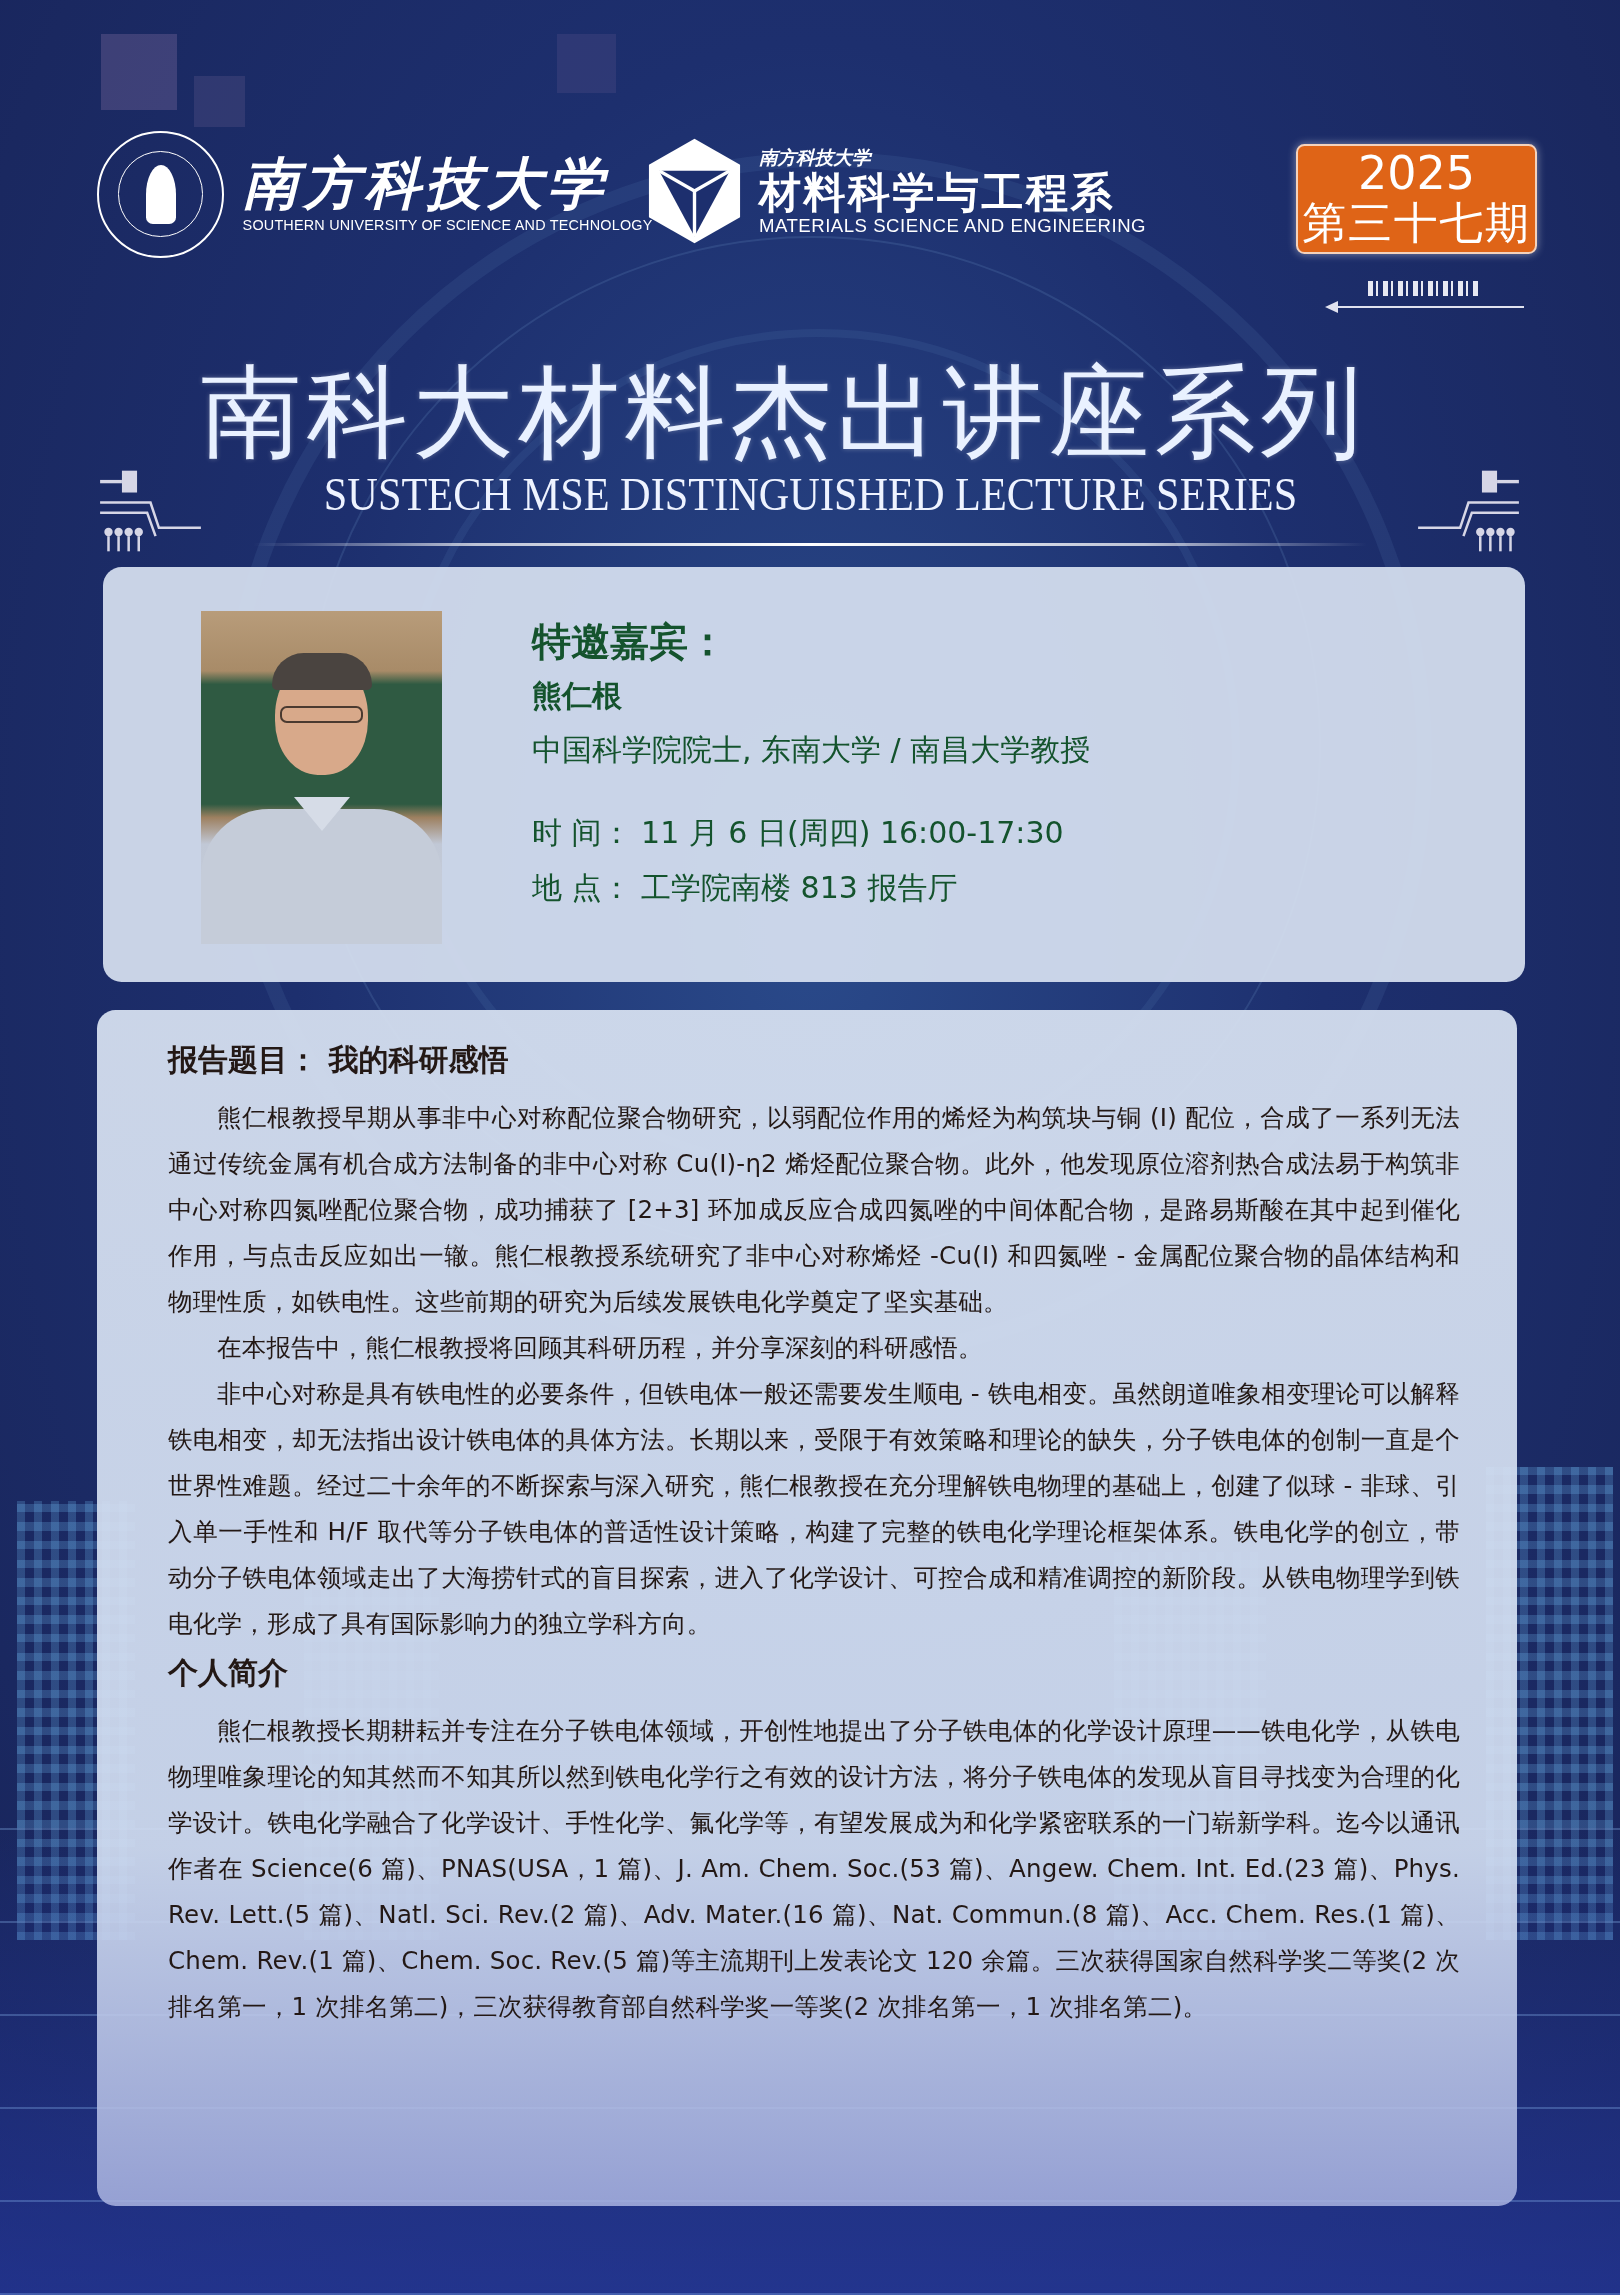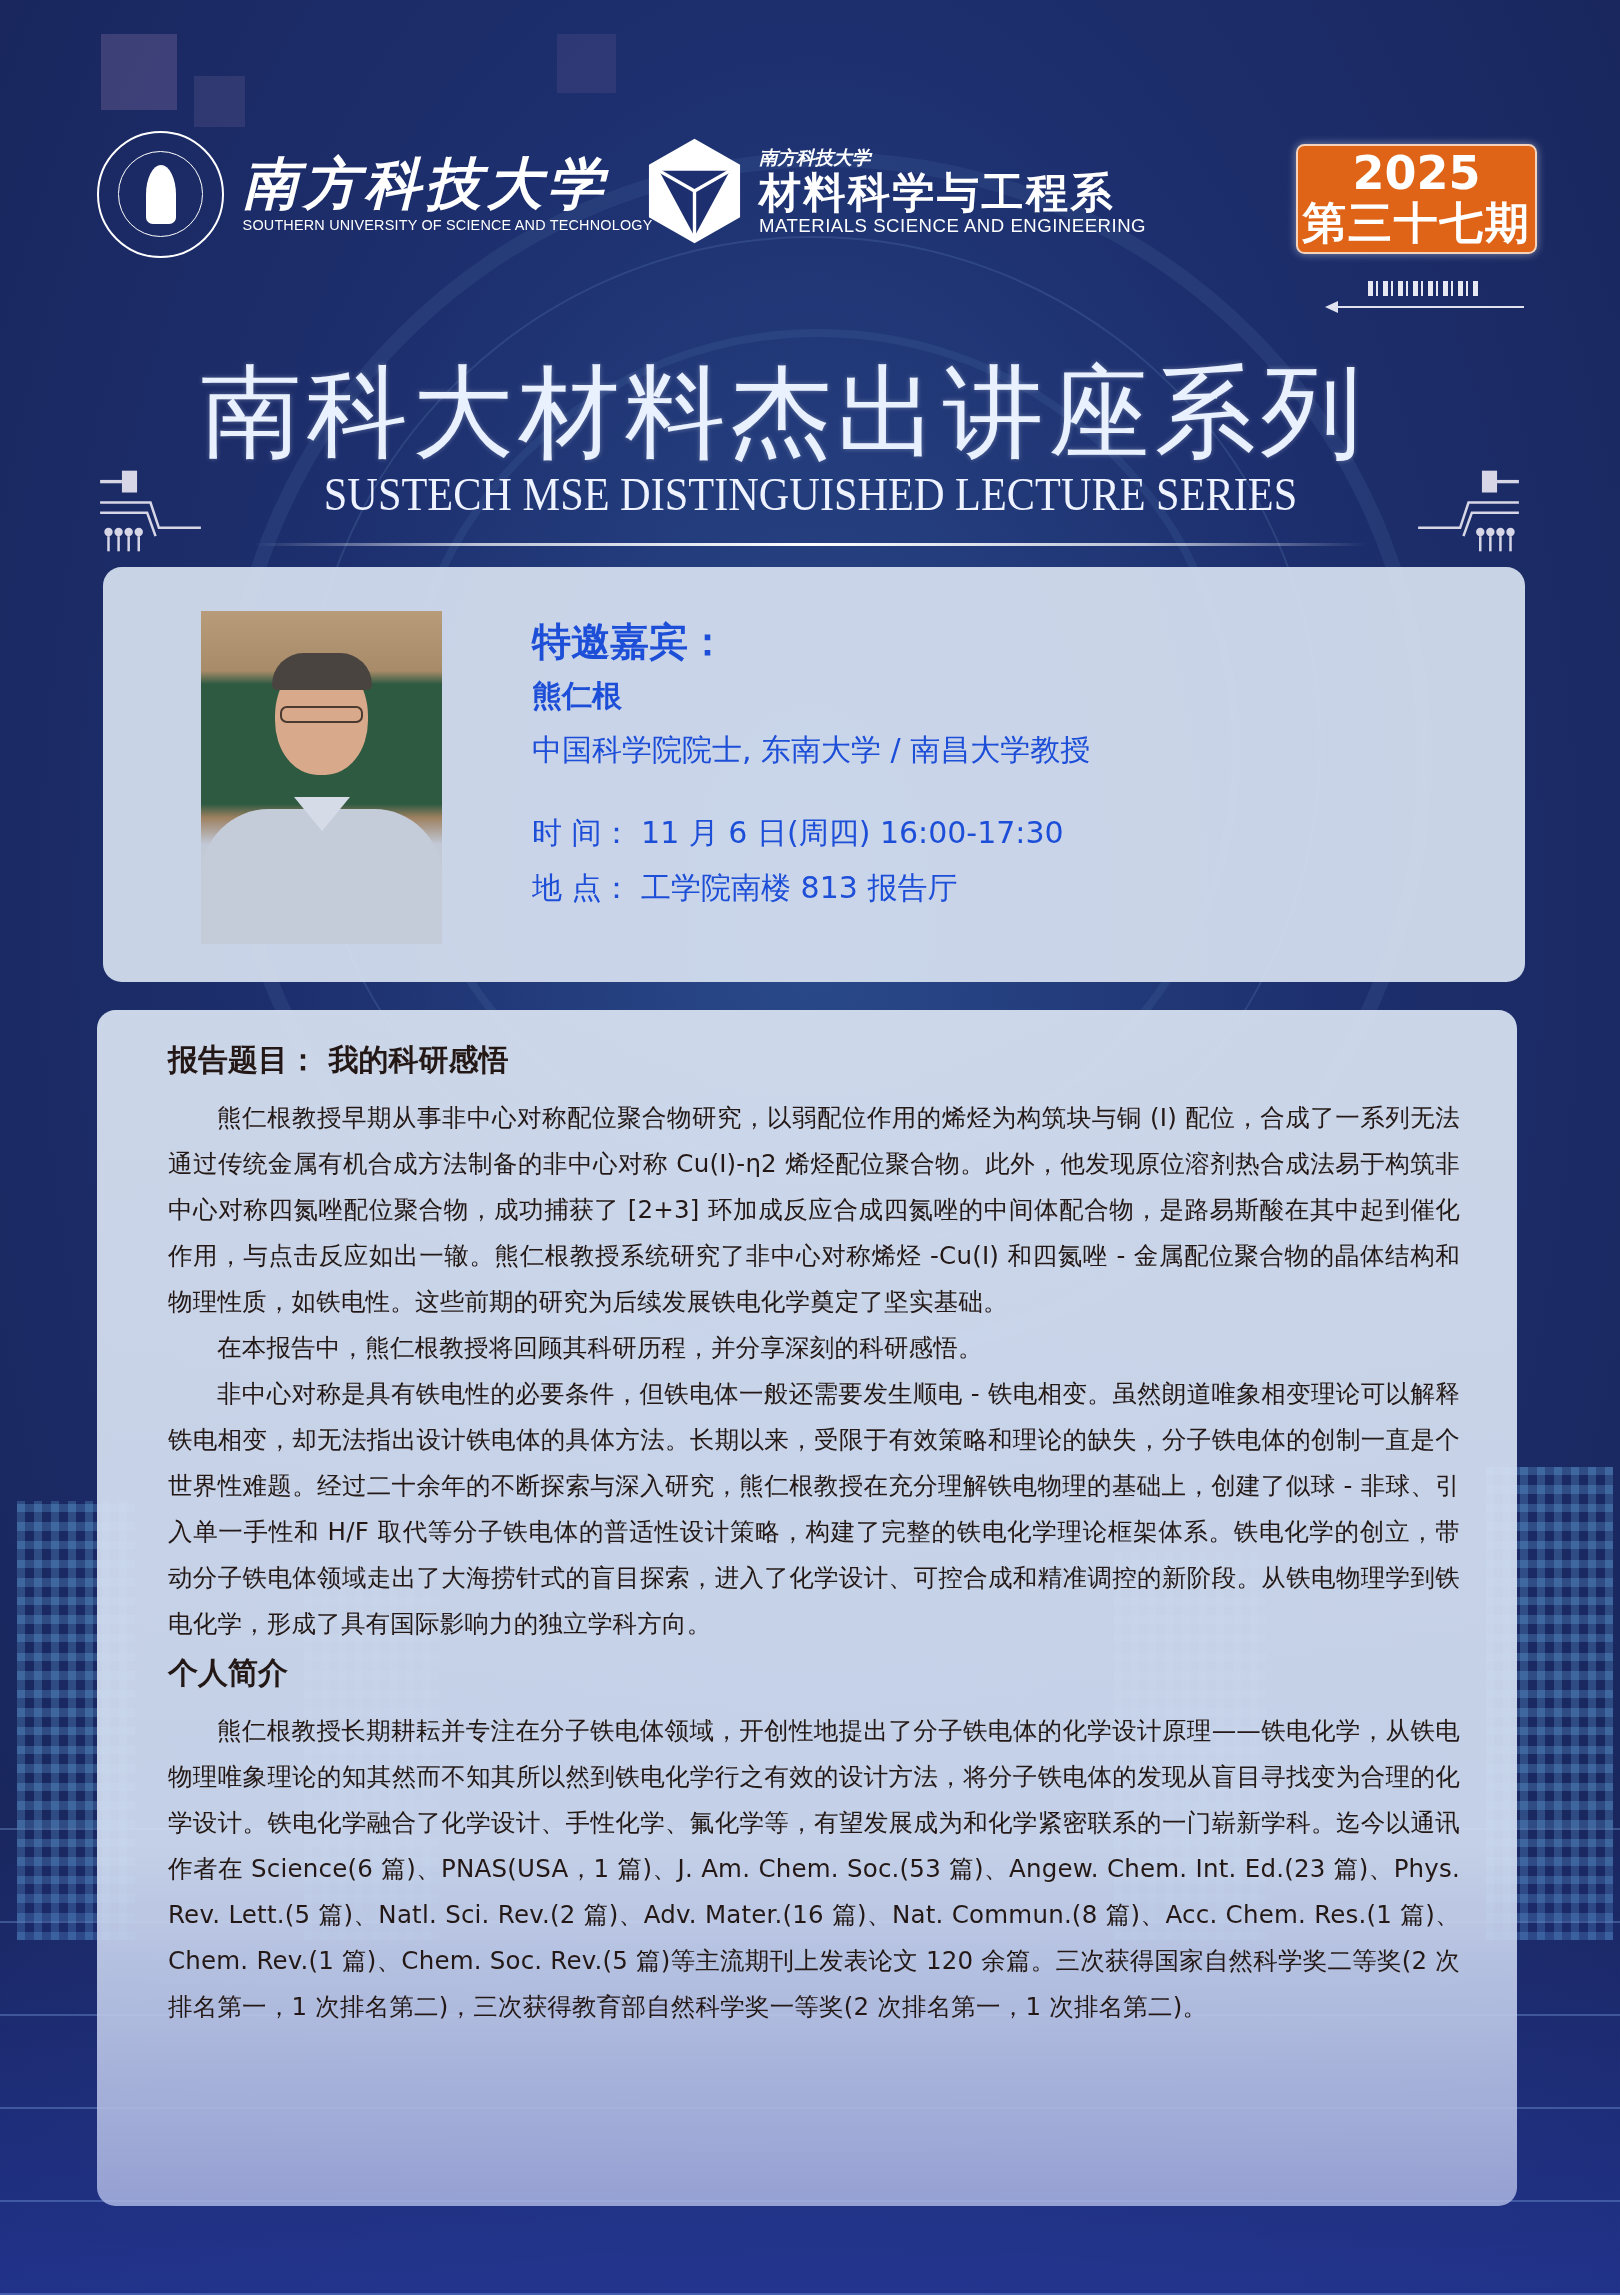--- a/index.html
+++ b/index.html
@@ -32,21 +32,21 @@
     .suste-name .en { font-family:"Liberation Sans",sans-serif; font-size:14.4px; margin-top:6.8px; letter-spacing:0.2px;text-align:right; }
     .mse { position:absolute; top:137px; left:647px; display:flex; align-items:center; color:#fff; }
     .mse .cube { width:95px; height:108px; }
     .mse .txt { margin-left:17px; }
     .mse .small { font-family:"DejaVu Serif",serif; font-style:italic; font-size:18.6px; font-weight:bold; }
     .mse .big { font-size:42px; font-weight:bold; letter-spacing:2.5px; line-height:1.05; }
     .mse .en { font-family:"Liberation Sans",sans-serif; font-size:18.6px; letter-spacing:0.5px; }
 
     .issue-badge { position:absolute; left:1296px; top:144px; width:241px; height:110px; box-sizing:border-box;
       background:#df6417; border:2.5px solid #f4d2bc; border-radius:8.4px; color:#fff; text-align:center;
-      box-shadow:0 0 8.4px rgba(255,255,255,0.45);font-weight:bold; }
+      box-shadow:0 0 8.4px rgba(255,255,255,0.45); }
     .issue-badge .year { font-size:46px; line-height:49px; margin-top:3.4px; }
     .issue-badge .num { font-size:44px; line-height:49px; letter-spacing:1.7px; }
     .barcode { position:absolute; left:1368px; top:281px; width:110px; height:15px;
       background:repeating-linear-gradient(90deg,#e7e8f2 0 5px, transparent 5px 8.4px, #e7e8f2 8.4px 10px, transparent 10px 15px); }
     .arrow-line { position:absolute; left:1332px; top:306px; width:192px; height:1.7px; background:#e0e2ef; }
     .arrow-head { position:absolute; left:1325px; top:301px; width:0; height:0; border-top:6.8px solid transparent; border-bottom:6.8px solid transparent; border-right:13.5px solid #e0e2ef; }
 
     .main-title { position:absolute; top:353px; left:0; width:1567px; text-align:center; color:#e9f1ff;
       font-family:"DejaVu Serif","Liberation Serif",serif; font-size:101px; letter-spacing:5px; line-height:118px;
       text-shadow:0 0 5px rgba(255,255,255,0.3); }
@@ -62,21 +62,21 @@
     .card { position:absolute; background:rgba(214,224,240,0.93); border-radius:18.6px; }
     .card1 { left:103px; top:567px; width:1422px; height:415px; }
     .photo { position:absolute; left:98px; top:44px; width:241px; height:333px; overflow:hidden;
       background:linear-gradient(180deg,#b89c7a 0%, #a88b68 18%, #2f5a42 22%, #2f5a42 58%, #9d8060 62%, #c1c8d6 70%, #c8d0dd 100%); }
     .photo .head { position:absolute; left:74px; top:46px; width:93px; height:118px; border-radius:50% 50% 46% 46%; background:#d8a98a; }
     .photo .hair { position:absolute; left:71px; top:42px; width:100px; height:37px; border-radius:51px 51px 8.4px 8.4px; background:#4a4440; }
     .photo .glasses { position:absolute; left:79px; top:95px; width:83px; height:17px; border:2.5px solid #4a3a30; border-radius:6.8px; box-sizing:border-box; }
     .photo .shirt { position:absolute; left:0; top:198px; width:241px; height:135px; background:#c5ccd9; border-radius:68px 68px 0 0; }
     .photo .collar { position:absolute; left:93px; top:186px; width:56px; height:34px; background:#d6dce7; clip-path:polygon(0 0,50% 100%,100% 0); }
 
-    .guest-block { position:absolute; left:429px; top:51px; color:#1d4ed8; }
+    .guest-block { position:absolute; left:429px; top:51px; color:#14532d; }
     .guest-label { font-size:39px; font-weight:bold; line-height:47px; }
     .guest-name { font-size:30px; font-weight:bold; margin-top:11.8px; line-height:37px; }
     .guest-title { font-size:30px; margin-top:17px; line-height:37px; }
     .info-row { font-size:30px; line-height:37px; }
     .info-row.time { margin-top:46px; }
     .info-row.place { margin-top:18.6px; }
 
     
     .card2 { left:97px; top:1010px; width:1420px; height:1196px;
       background:linear-gradient(180deg, rgba(214,224,240,0.94) 0%, rgba(210,222,242,0.92) 70%, rgba(170,180,225,0.85) 100%); }

